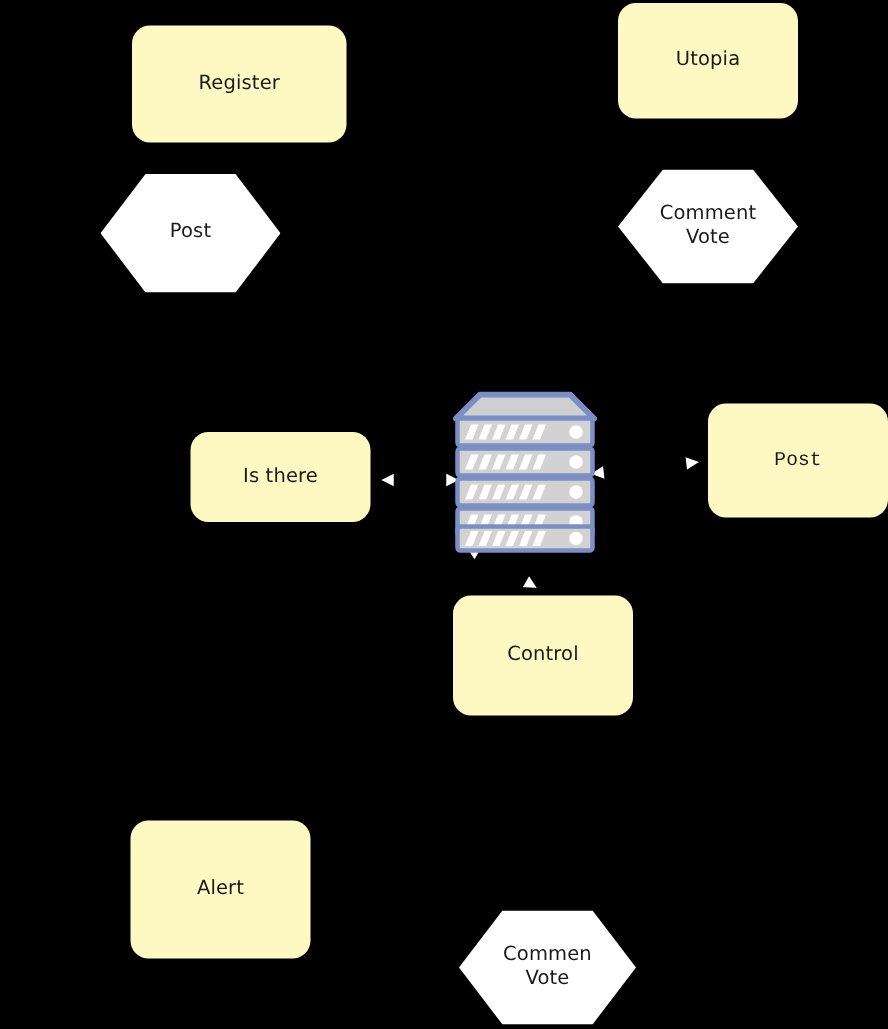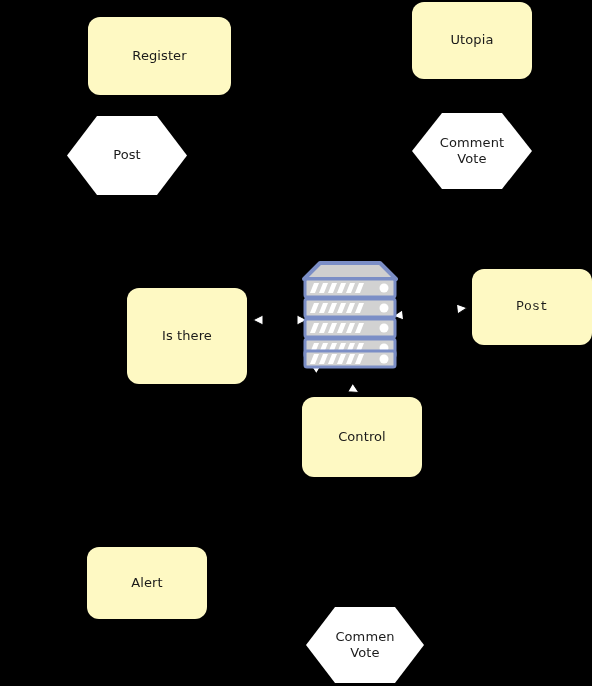--- a/index.html
+++ b/index.html
@@ -100,34 +100,34 @@
   </div>
 
   <div class="node hexagon" style="left:412px; top:113px; width:120px; height:76px;">
     <svg class="hex-shape" viewBox="0 0 120 76" preserveAspectRatio="none">
       <polygon points="30,0 90,0 120,38 90,76 30,76 0,38" fill="#ffffff"></polygon>
     </svg>
     <span class="hex-label">Comment
 Vote</span>
   </div>
 
-  <div class="node rounded-box" style="left:127px; top:288px; width:120px; height:96px;">
+  <div class="node rounded-box" style="left:127px; top:288px; width:120px; height:60px;">
     <span>Is there</span>
   </div>
 
   <div class="node rounded-box" style="left:472px; top:269px; width:120px; height:76px;font-family:Liberation Mono, monospace;">
     <span>Post</span>
   </div>
 
   <div class="node rounded-box" style="left:302px; top:397px; width:120px; height:80px;">
     <span>Control</span>
   </div>
 
 
-  <div class="node rounded-box" style="left:87px; top:547px; width:120px; height:72px;">
+  <div class="node rounded-box" style="left:87px; top:547px; width:120px; height:92px;">
     <span>Alert</span>
   </div>
 
   <div class="node hexagon" style="left:306px; top:607px; width:118px; height:76px;">
     <svg class="hex-shape" viewBox="0 0 118 76" preserveAspectRatio="none">
       <polygon points="29,0 89,0 118,38 89,76 29,76 0,38" fill="#ffffff"></polygon>
     </svg>
     <span class="hex-label">Commen
 Vote</span>
   </div>

